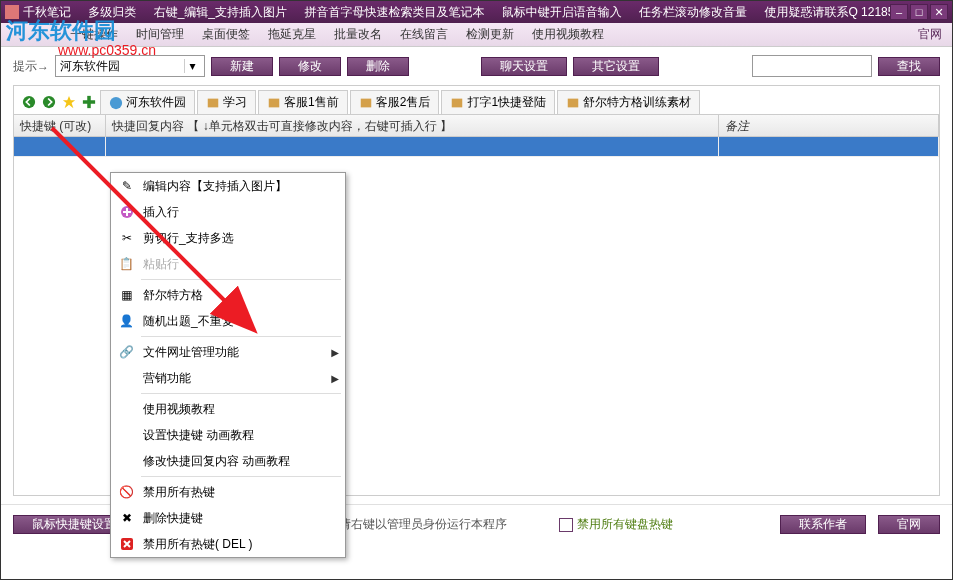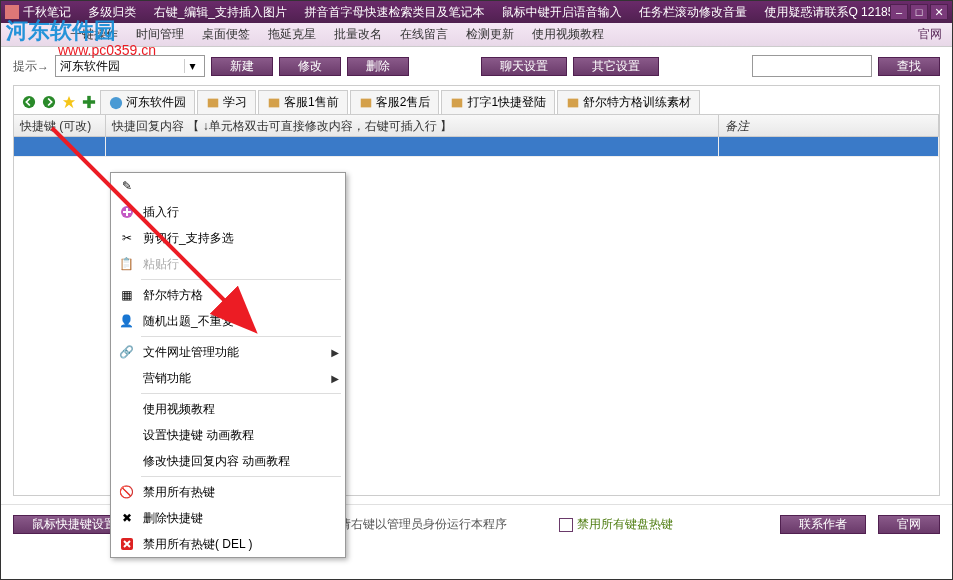--- a/index.html
+++ b/index.html
@@ -213,20 +213,21 @@
     </label>
     <div class="footer-spacer"></div>
     <button class="btn">联系作者</button>
     <button class="btn">官网</button>
   </div>
 </div>
 
 <div class="context-menu">
   <div class="cm-item">
       <span class="cm-icon">✎</span>
+      <span class="cm-text">编辑内容【支持插入图片】</span>
     </div>
   <div class="cm-item">
       <span class="cm-icon">
         <svg width="14" height="14" viewBox="0 0 14 14">
           <circle cx="7" cy="7" r="6" fill="#c45ac4"></circle>
           <path d="M7 3v8M3 7h8" stroke="#fff" stroke-width="2"></path>
         </svg>
       </span>
       <span class="cm-text">插入行</span>
     </div>

